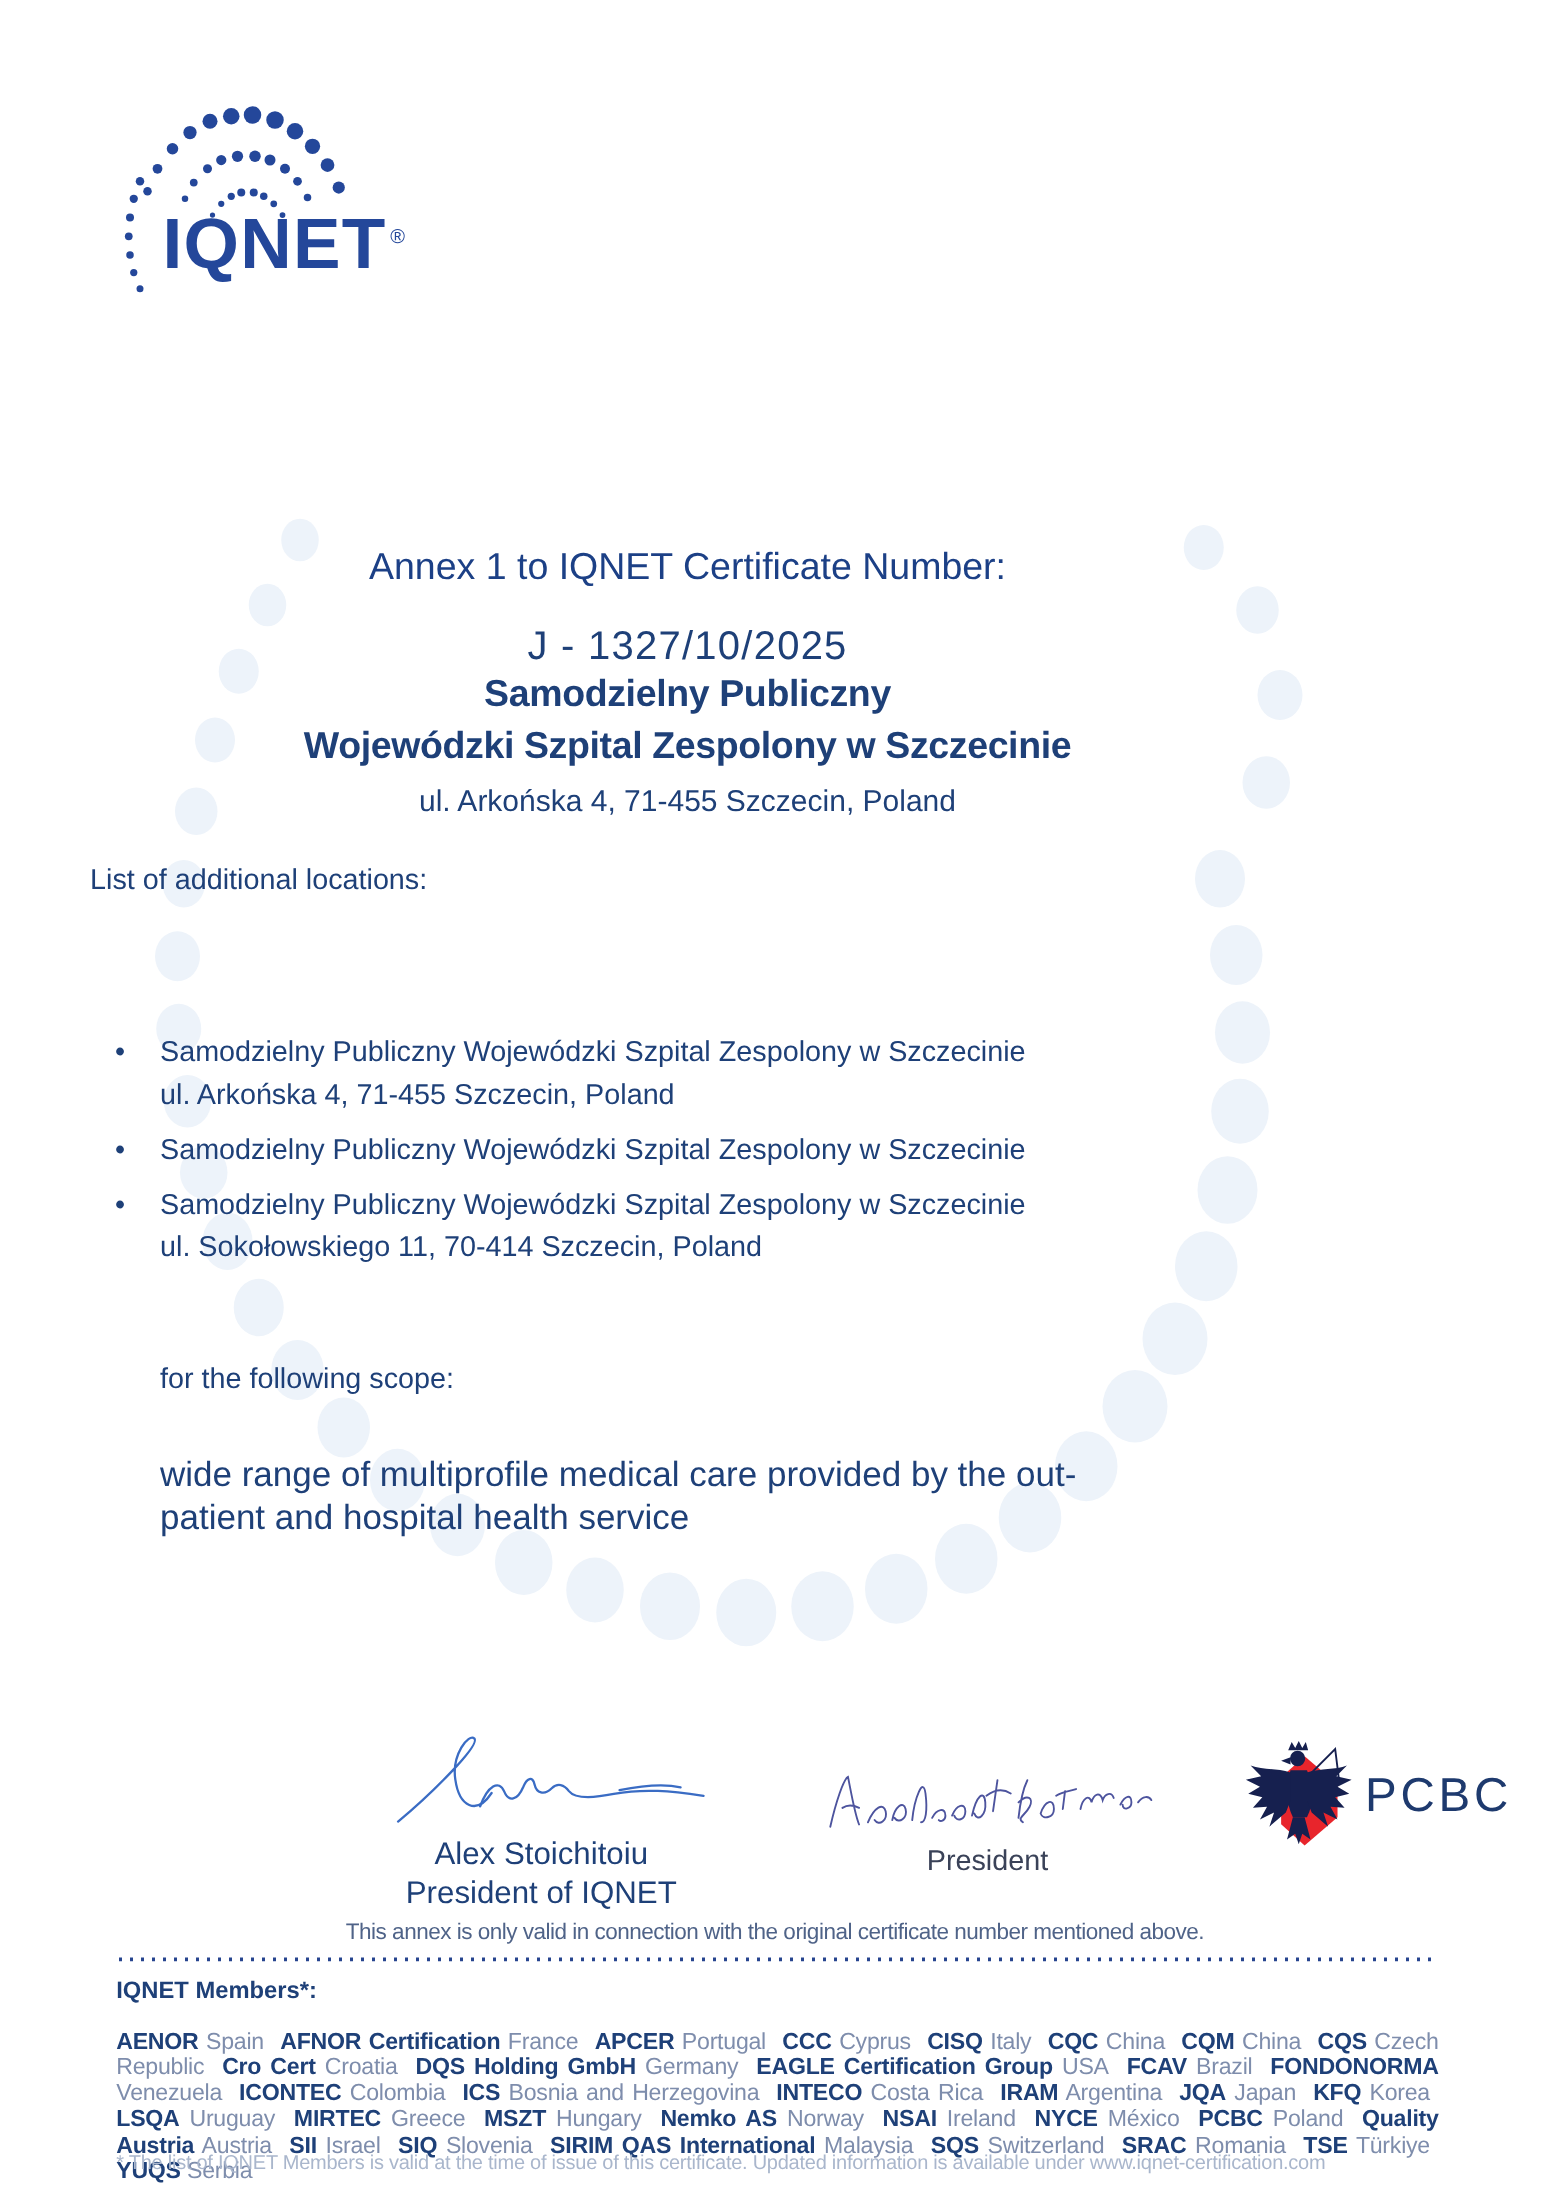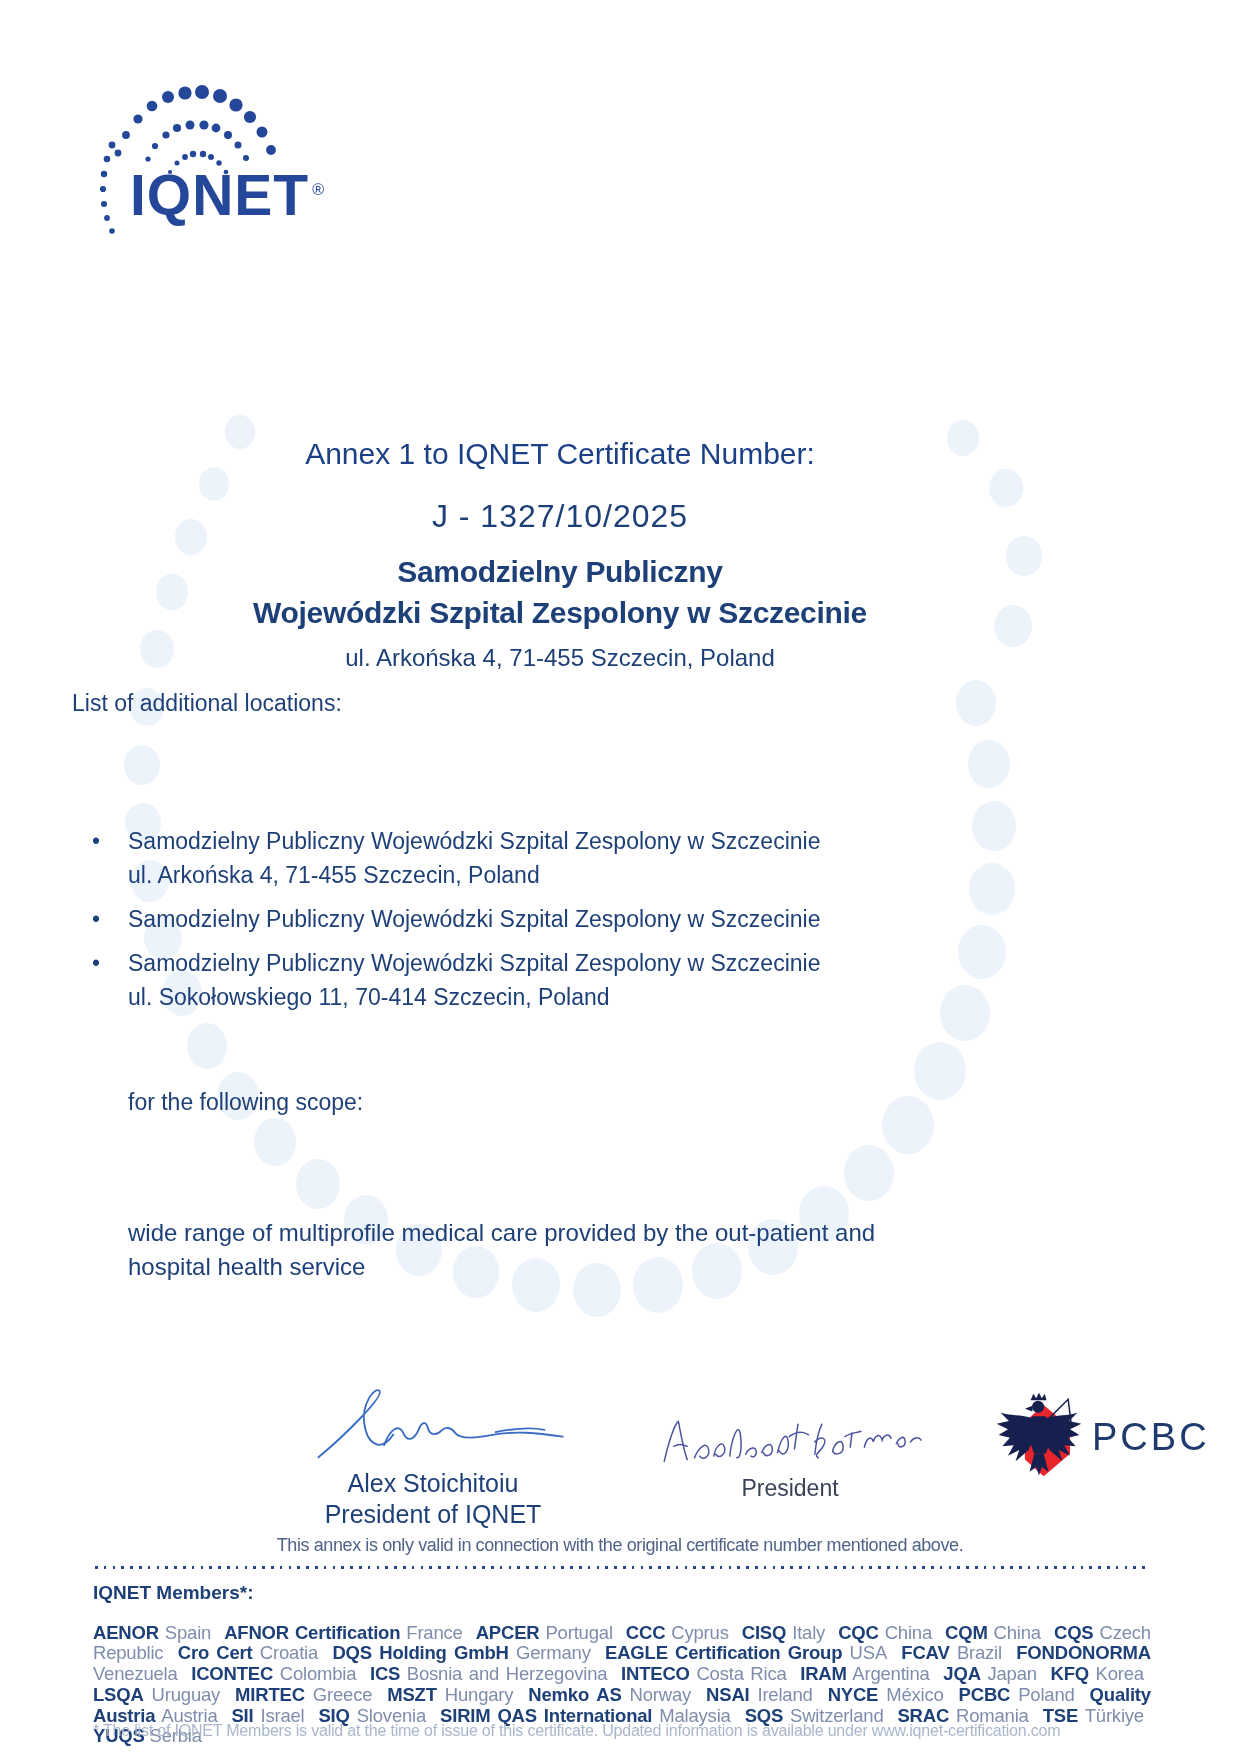--- a/index.html
+++ b/index.html
@@ -11,35 +11,35 @@
 
   
   .logo{left:98px;top:80px;width:240px;height:170px;}
   #logo-dots{position:absolute;left:0;top:0;}
   .logo-text{position:absolute;left:32px;top:80px;font-size:57px;font-weight:700;
              color:#24479a;letter-spacing:1px;line-height:60px;}
   .reg{font-size:16px;vertical-align:super;font-weight:400;margin-left:3px;}
   .tagline{left:1008px;top:138px;font-size:33px;line-height:36px;color:#1d3e7e;font-weight:400;}
 
   
-  .title-block{left:60px;top:437px;width:1000px;text-align:center;}
+  .title-block{left:50px;top:437px;width:1000px;text-align:center;}
   .annex-title{font-size:30px;font-weight:500;color:#1c4086;line-height:34px;}
   .cert-number{margin-top:26px;font-size:32px;font-weight:500;letter-spacing:1px;line-height:38px;}
-  .org-name{margin-top:16px;font-size:30px;font-weight:700;line-height:41px;letter-spacing:-0.3px;}
+  .org-name{font-size:30px;font-weight:700;line-height:41px;letter-spacing:-0.3px;}
   .org-address{margin-top:9px;font-size:24px;font-weight:500;line-height:31px;}
 
   .loc-heading{left:72px;top:690px;font-size:23px;font-weight:500;}
 
   .loc-list{left:90px;top:824px;width:800px;list-style:none;margin:0;padding:0;}
   .loc-list li{position:relative;padding-left:38px;margin-bottom:10px;
                font-size:23px;line-height:34px;font-weight:500;}
   .loc-list li .bullet{position:absolute;left:2px;top:0;font-size:23px;}
 
   .scope-intro{left:128px;top:1089px;font-size:23px;font-weight:500;}
-  .scope-desc{left:128px;top:1216px;width:790px;font-size:24px;line-height:34px;font-weight:500;}
+  .scope-desc{left:128px;top:1163px;width:790px;font-size:28px;line-height:34px;font-weight:500;}
 
   
   .sig-iqnet{left:278px;top:1384px;width:310px;text-align:center;}
   .sig-iqnet .name{font-size:25px;font-weight:500;margin-top:0px;line-height:31px;}
   .sig-iqnet .role{font-size:25px;font-weight:500;line-height:31px;}
   .sig-pcbc{left:630px;top:1410px;width:320px;text-align:center;}
   .sig-pcbc .role{font-size:23px;color:#3a4258;line-height:28px;margin-top:2px;}
   .pcbc-logo{left:996px;top:1388px;width:240px;height:100px;}
   .pcbc-text{position:absolute;left:96px;top:28px;font-size:38px;letter-spacing:3px;
              color:#1e3a6e;font-weight:400;}

